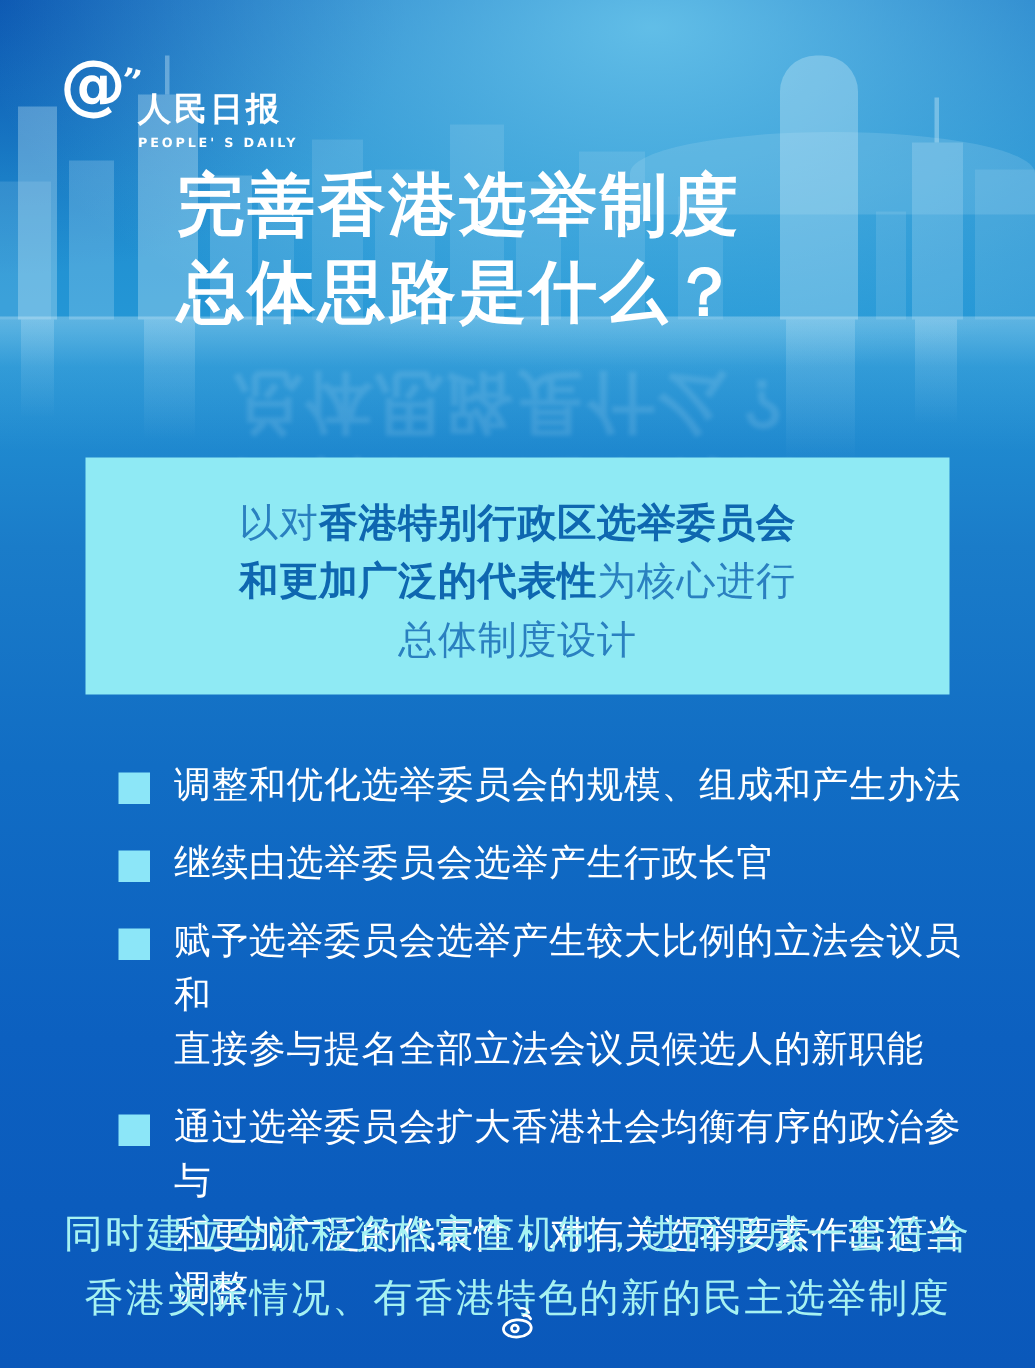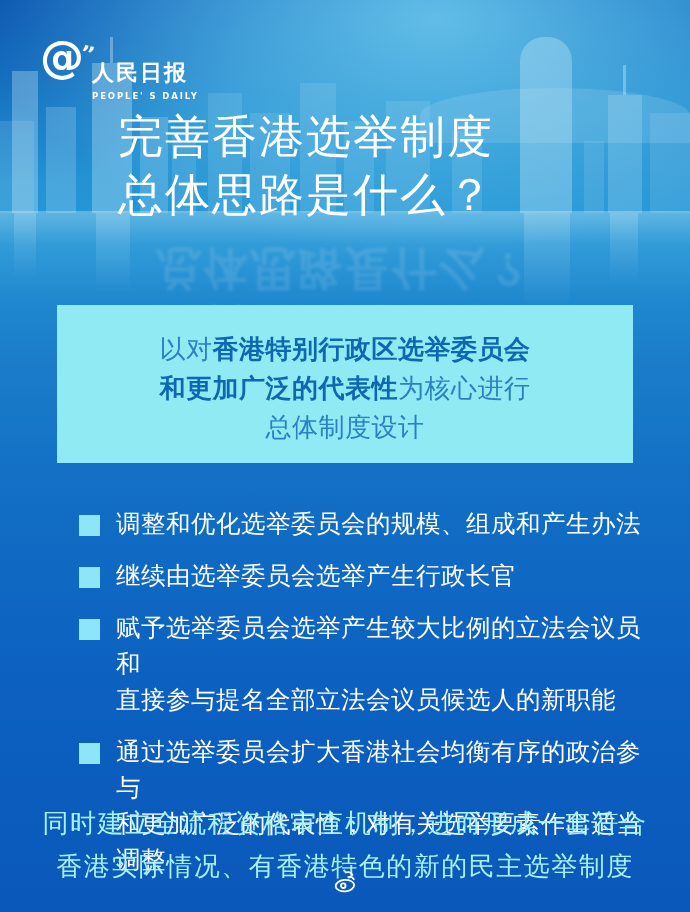--- a/index.html
+++ b/index.html
@@ -24,21 +24,21 @@
   .streak{position:absolute;background:linear-gradient(180deg,rgba(230,248,255,.20),rgba(230,248,255,0));}
   
   .brand{position:absolute;left:40px;top:34px;display:flex;align-items:flex-start;color:#fff;}
   .brand-at{position:relative;font-size:44px;line-height:46px;font-weight:700;}
   .brand-ticks{position:absolute;top:-4px;right:-8px;font-size:20px;font-weight:700;transform:rotate(14deg);letter-spacing:-2px;}
   .brand-text{margin-left:8px;margin-top:24px;}
   .brand-cn{font-size:22px;font-weight:800;letter-spacing:2px;}
   .brand-en{font-size:8.5px;letter-spacing:1.9px;margin-top:3px;font-weight:700;}
   
   .title{position:absolute;left:0;top:108px;width:612px;text-align:center;
-    font-family:"DejaVu Serif","Liberation Serif",serif;font-weight:400;
+    font-family:"DejaVu Serif","Liberation Serif",serif;font-weight:700;
     font-size:45px;line-height:58px;color:#ffffff;letter-spacing:2px;}
   .title-reflect{position:absolute;left:0;top:240px;width:690px;text-align:center;
     font-family:"DejaVu Serif","Liberation Serif",serif;font-weight:700;
     font-size:45px;line-height:58px;letter-spacing:2px;color:#d8edf9;
     transform:scaleY(-1);opacity:.14;filter:blur(1.5px);}
   
   .hbox{position:absolute;left:57px;top:305px;width:576px;height:158px;background:#8feaf4;}
   .hbox-inner{padding-top:25px;text-align:center;font-size:26px;line-height:39px;color:#2a80c0;letter-spacing:.5px;}
   .hb{font-weight:700;color:#0e67b0;}
   

